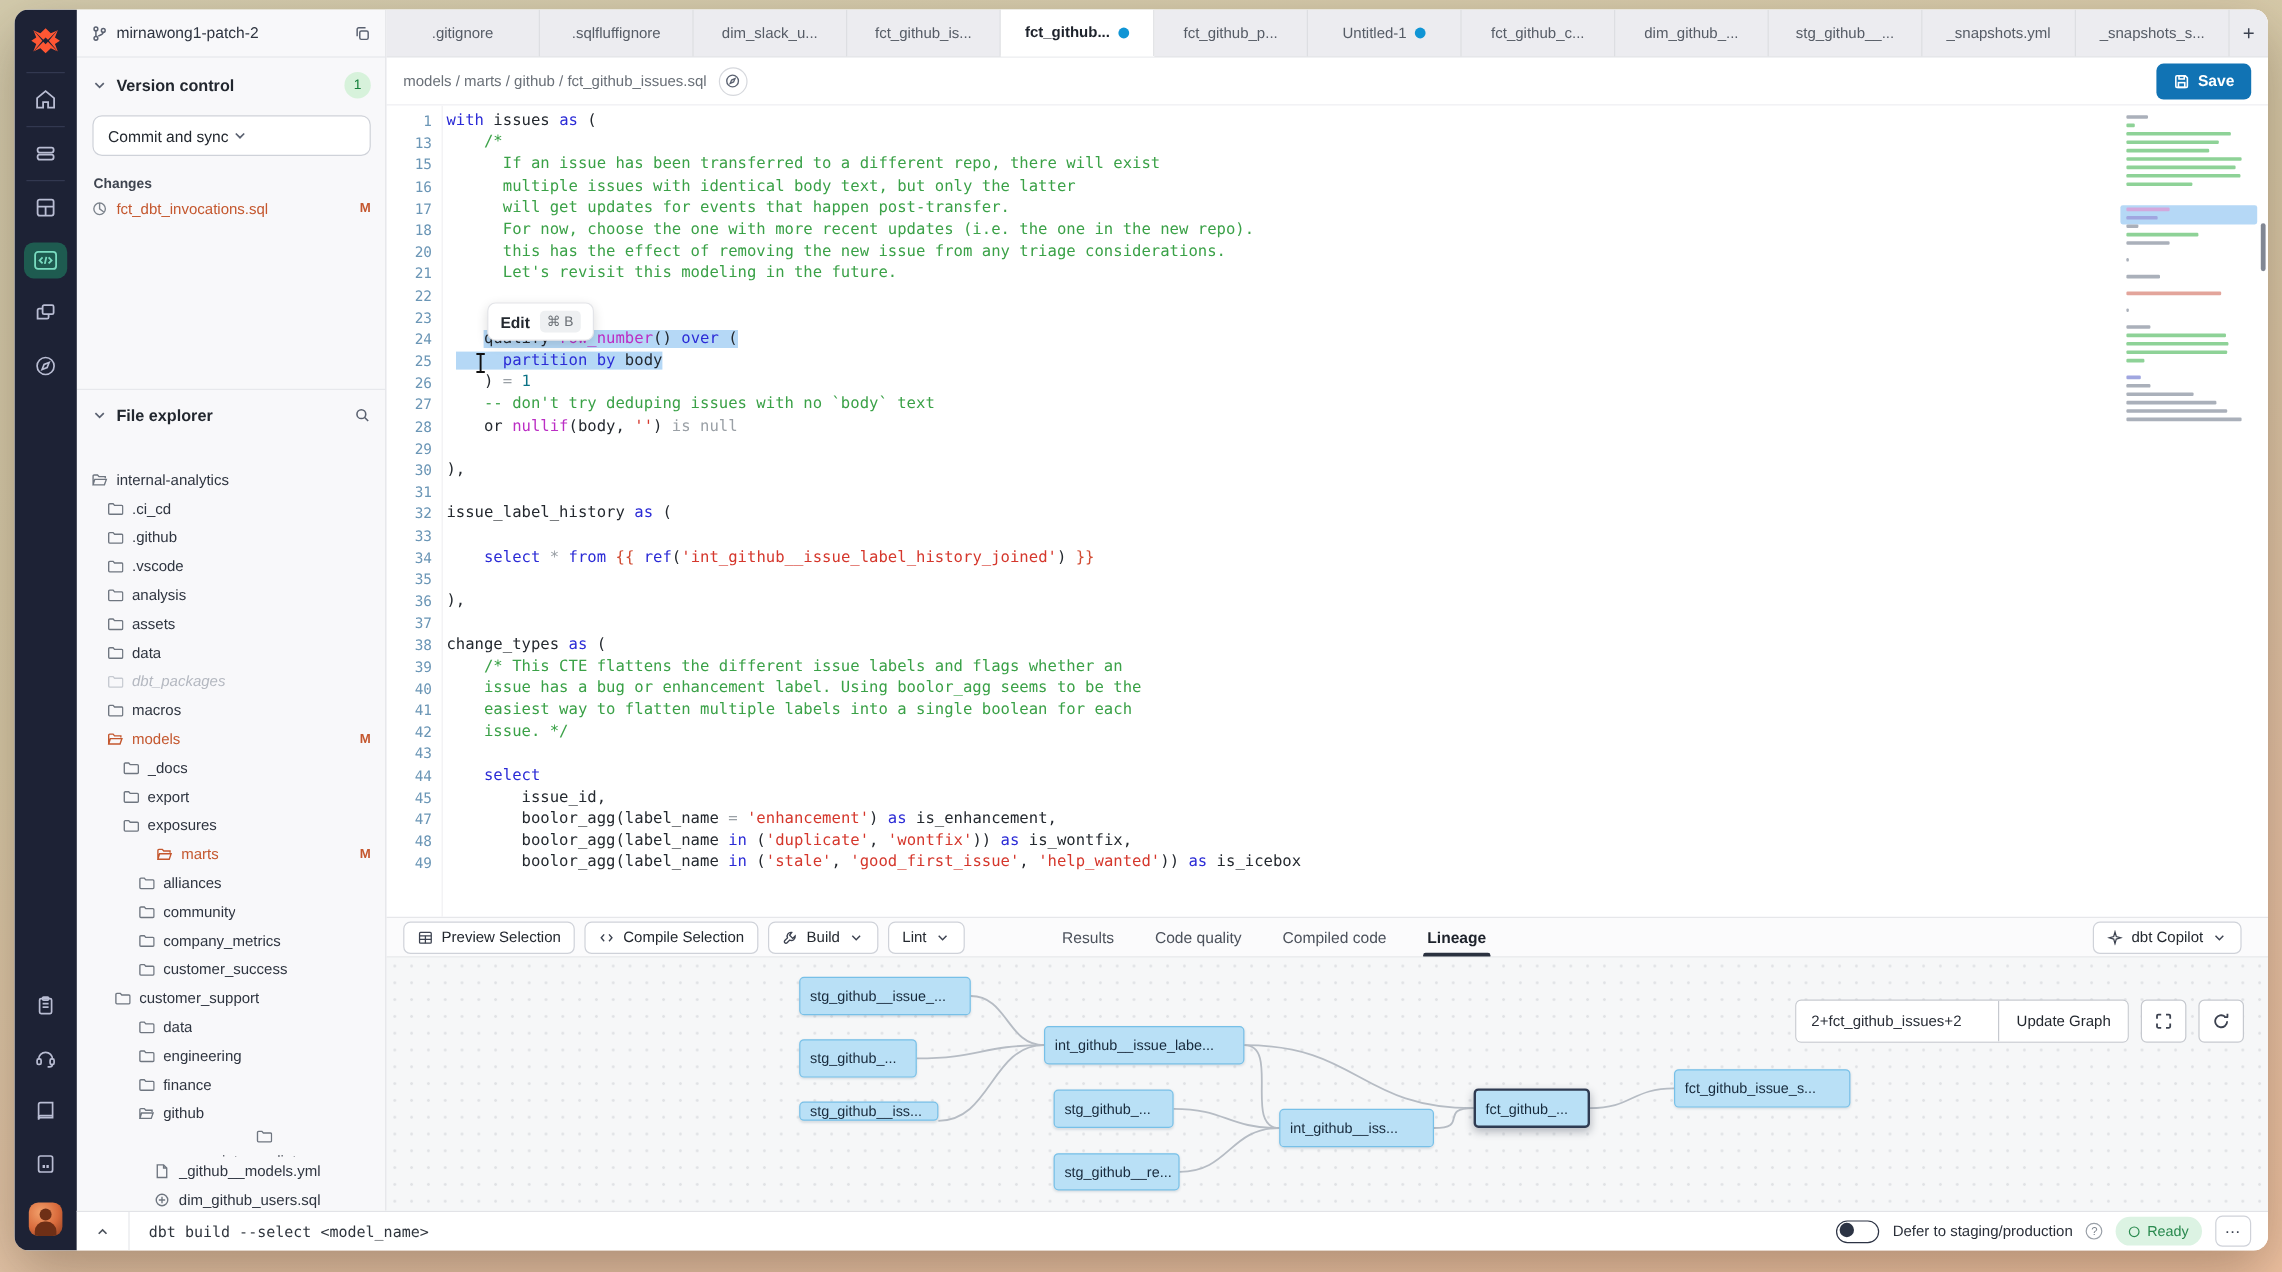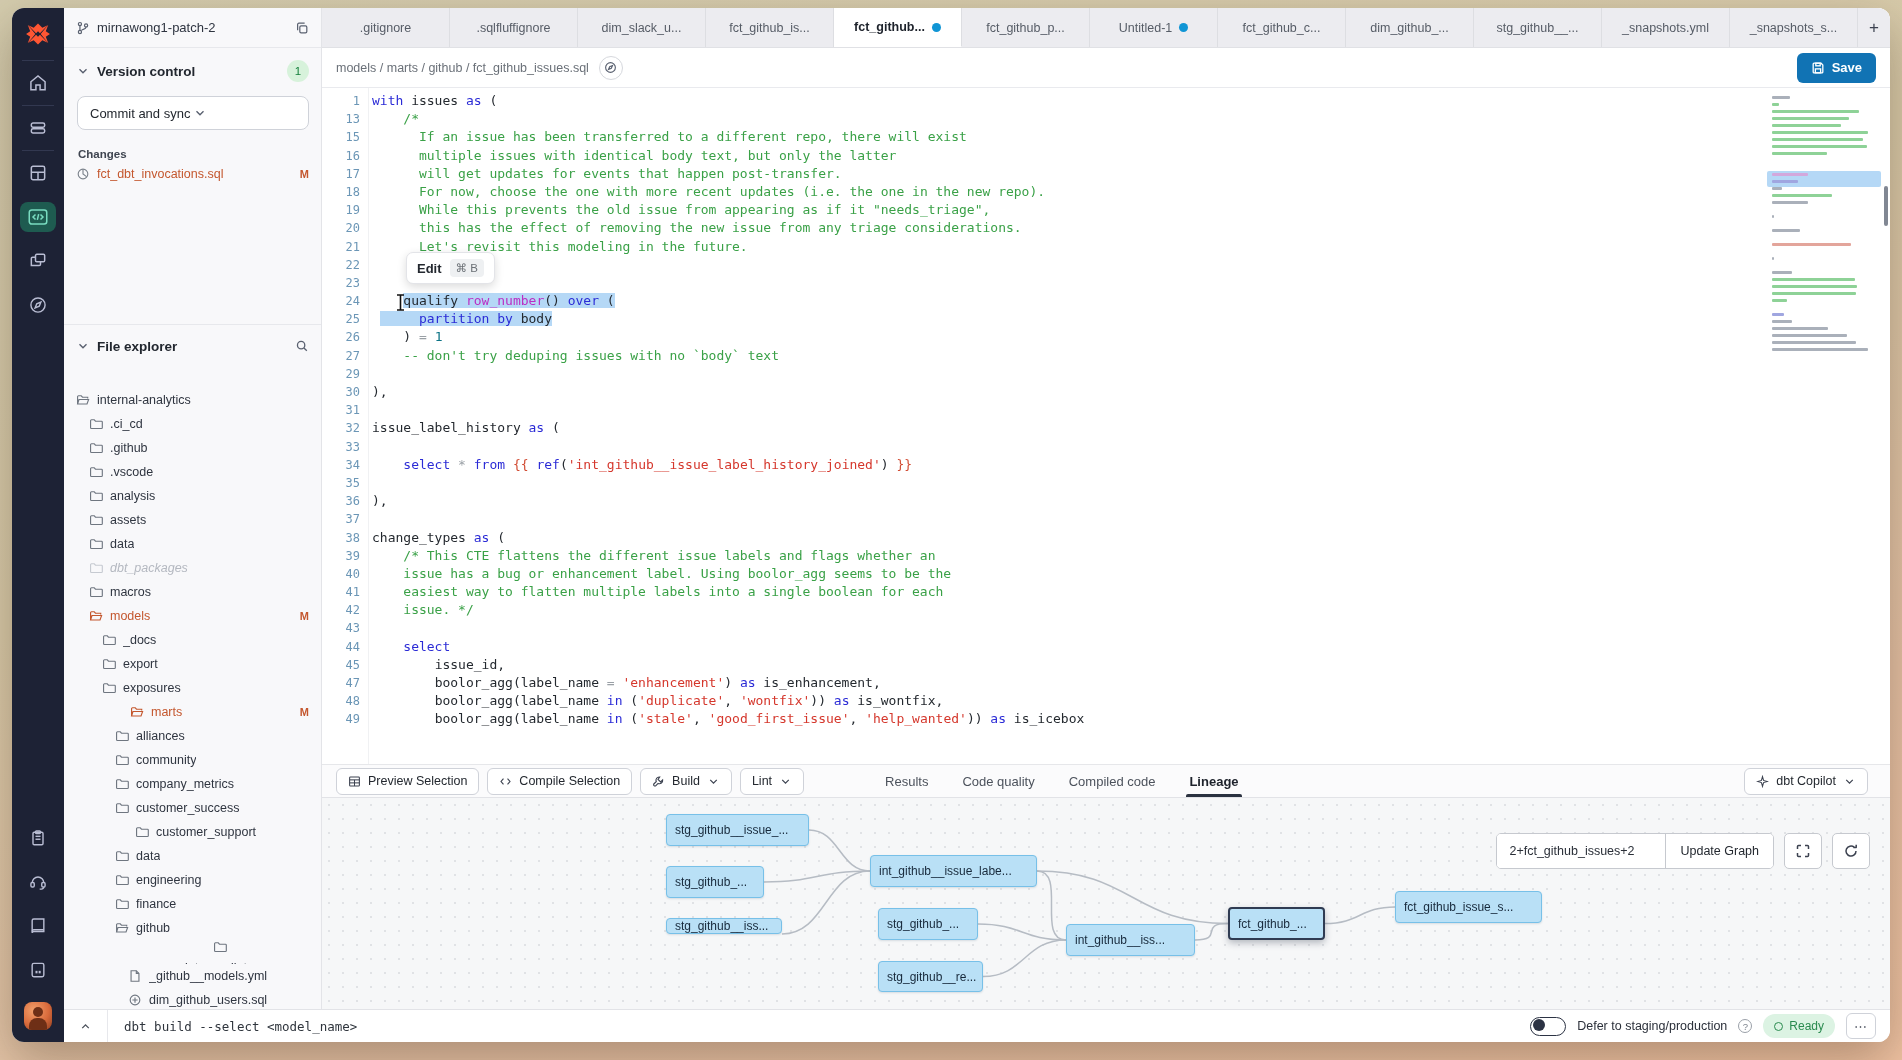--- a/index.html
+++ b/index.html
@@ -404,21 +404,21 @@
               <path d="M1.8 4.2 a1 1 0 0 1 1-1 h3.2 l1.4 1.6 h6.8 a1 1 0 0 1 1 1 v6.4 a1 1 0 0 1 -1 1 H2.8 a1 1 0 0 1 -1-1 Z"></path>
             </svg>
             <span class="tl">company_metrics</span>
           </div>
           <div class="trow" style="padding-left: 51px;">
             <svg viewBox="0 0 16 16" fill="none" stroke="currentColor" stroke-width="1.3">
               <path d="M1.8 4.2 a1 1 0 0 1 1-1 h3.2 l1.4 1.6 h6.8 a1 1 0 0 1 1 1 v6.4 a1 1 0 0 1 -1 1 H2.8 a1 1 0 0 1 -1-1 Z"></path>
             </svg>
             <span class="tl">customer_success</span>
           </div>
-          <div class="trow" style="padding-left: 71px;">
+          <div class="trow" style="padding-left: 31px;">
             <svg viewBox="0 0 16 16" fill="none" stroke="currentColor" stroke-width="1.3">
               <path d="M1.8 4.2 a1 1 0 0 1 1-1 h3.2 l1.4 1.6 h6.8 a1 1 0 0 1 1 1 v6.4 a1 1 0 0 1 -1 1 H2.8 a1 1 0 0 1 -1-1 Z"></path>
             </svg>
             <span class="tl">customer_support</span>
           </div>
           <div class="trow" style="padding-left: 51px;">
             <svg viewBox="0 0 16 16" fill="none" stroke="currentColor" stroke-width="1.3">
               <path d="M1.8 4.2 a1 1 0 0 1 1-1 h3.2 l1.4 1.6 h6.8 a1 1 0 0 1 1 1 v6.4 a1 1 0 0 1 -1 1 H2.8 a1 1 0 0 1 -1-1 Z"></path>
             </svg>
             <span class="tl">data</span>
@@ -527,29 +527,29 @@
 
       <div class="editor">
         <div class="gutter-line"></div>
         <div class="code" id="code">
             <div class="cl"><span class="ln">1</span><span class="ct"><span class="tk-k">with</span><span class="tk-p"> issues </span><span class="tk-k">as</span><span class="tk-p"> (</span></span></div>
             <div class="cl"><span class="ln">13</span><span class="ct">    <span class="tk-c">/*</span></span></div>
             <div class="cl"><span class="ln">15</span><span class="ct">      <span class="tk-c">If an issue has been transferred to a different repo, there will exist</span></span></div>
             <div class="cl"><span class="ln">16</span><span class="ct">      <span class="tk-c">multiple issues with identical body text, but only the latter</span></span></div>
             <div class="cl"><span class="ln">17</span><span class="ct">      <span class="tk-c">will get updates for events that happen post-transfer.</span></span></div>
             <div class="cl"><span class="ln">18</span><span class="ct">      <span class="tk-c">For now, choose the one with more recent updates (i.e. the one in the new repo).</span></span></div>
-            <div class="cl"><span class="ln">19</span><span class="ct">      <span class="tk-c">While this prevents the old issue from appearing as if it "needs_triage",</span></span></div>
             <div class="cl"><span class="ln">20</span><span class="ct">      <span class="tk-c">this has the effect of removing the new issue from any triage considerations.</span></span></div>
             <div class="cl"><span class="ln">21</span><span class="ct">      <span class="tk-c">Let's revisit this modeling in the future.</span></span></div>
             <div class="cl"><span class="ln">22</span><span class="ct"></span></div>
             <div class="cl"><span class="ln">23</span><span class="ct"></span></div>
             <div class="cl"><span class="ln">24</span><span class="ct">    <span class="selspan"><span class="tk-p">qualify </span><span class="tk-f">row_number</span><span class="tk-p">() </span><span class="tk-k">over</span><span class="tk-p"> (</span></span></span></div>
             <div class="cl"><span class="ln">25</span><span class="ct"> <span class="selspan">     <span class="tk-k">partition by</span><span class="tk-p"> body</span></span></span></div>
             <div class="cl"><span class="ln">26</span><span class="ct">    <span class="tk-p">) </span><span class="tk-o">=</span><span class="tk-p"> </span><span class="tk-n">1</span></span></div>
             <div class="cl"><span class="ln">27</span><span class="ct">    <span class="tk-c">-- don't try deduping issues with no `body` text</span></span></div>
+            <div class="cl"><span class="ln">28</span><span class="ct">    <span class="tk-p">or </span><span class="tk-f">nullif</span><span class="tk-p">(body, </span><span class="tk-s">''</span><span class="tk-p">) </span><span class="tk-o">is null</span></span></div>
             <div class="cl"><span class="ln">29</span><span class="ct"></span></div>
             <div class="cl"><span class="ln">30</span><span class="ct"><span class="tk-p">),</span></span></div>
             <div class="cl"><span class="ln">31</span><span class="ct"></span></div>
             <div class="cl"><span class="ln">32</span><span class="ct"><span class="tk-p">issue_label_history </span><span class="tk-k">as</span><span class="tk-p"> (</span></span></div>
             <div class="cl"><span class="ln">33</span><span class="ct"></span></div>
             <div class="cl"><span class="ln">34</span><span class="ct">    <span class="tk-k">select</span><span class="tk-p"> </span><span class="tk-o">*</span><span class="tk-p"> </span><span class="tk-k">from</span><span class="tk-p"> </span><span class="tk-j">{{ </span><span class="tk-k">ref</span><span class="tk-p">(</span><span class="tk-s">'int_github__issue_label_history_joined'</span><span class="tk-p">)</span><span class="tk-j"> }}</span></span></div>
             <div class="cl"><span class="ln">35</span><span class="ct"></span></div>
             <div class="cl"><span class="ln">36</span><span class="ct"><span class="tk-p">),</span></span></div>
             <div class="cl"><span class="ln">37</span><span class="ct"></span></div>
             <div class="cl"><span class="ln">38</span><span class="ct"><span class="tk-p">change_types </span><span class="tk-k">as</span><span class="tk-p"> (</span></span></div>

